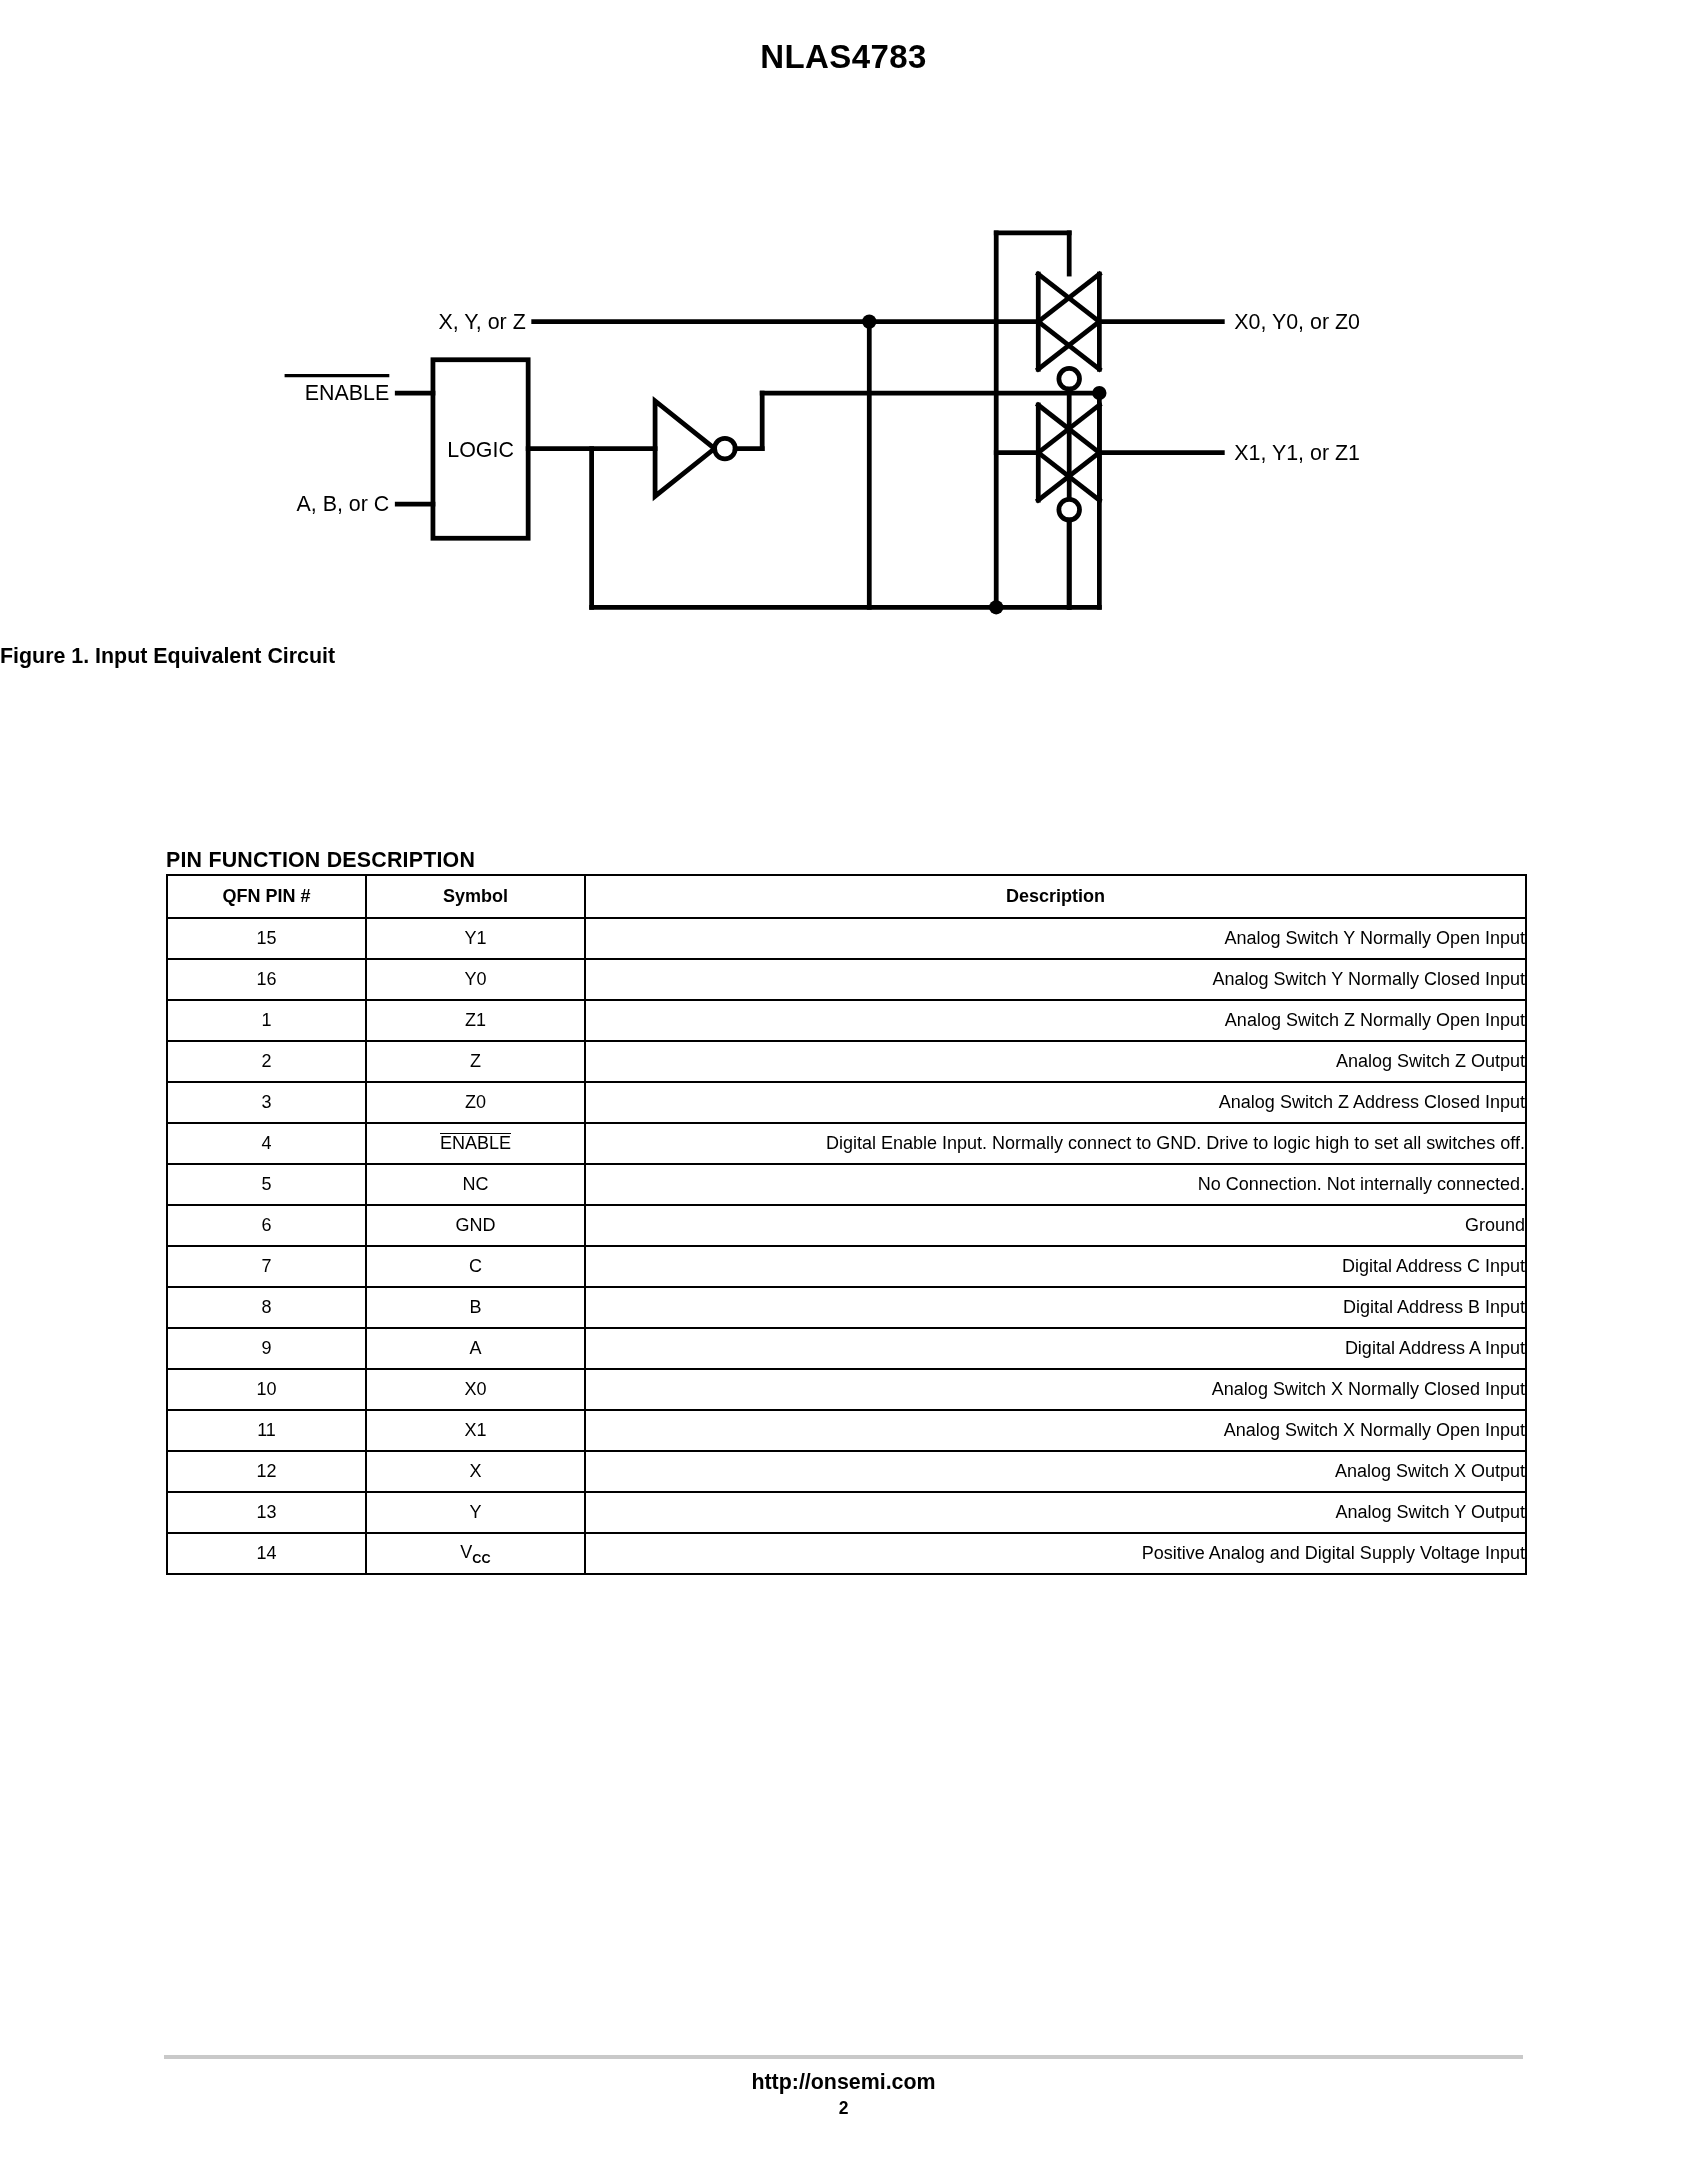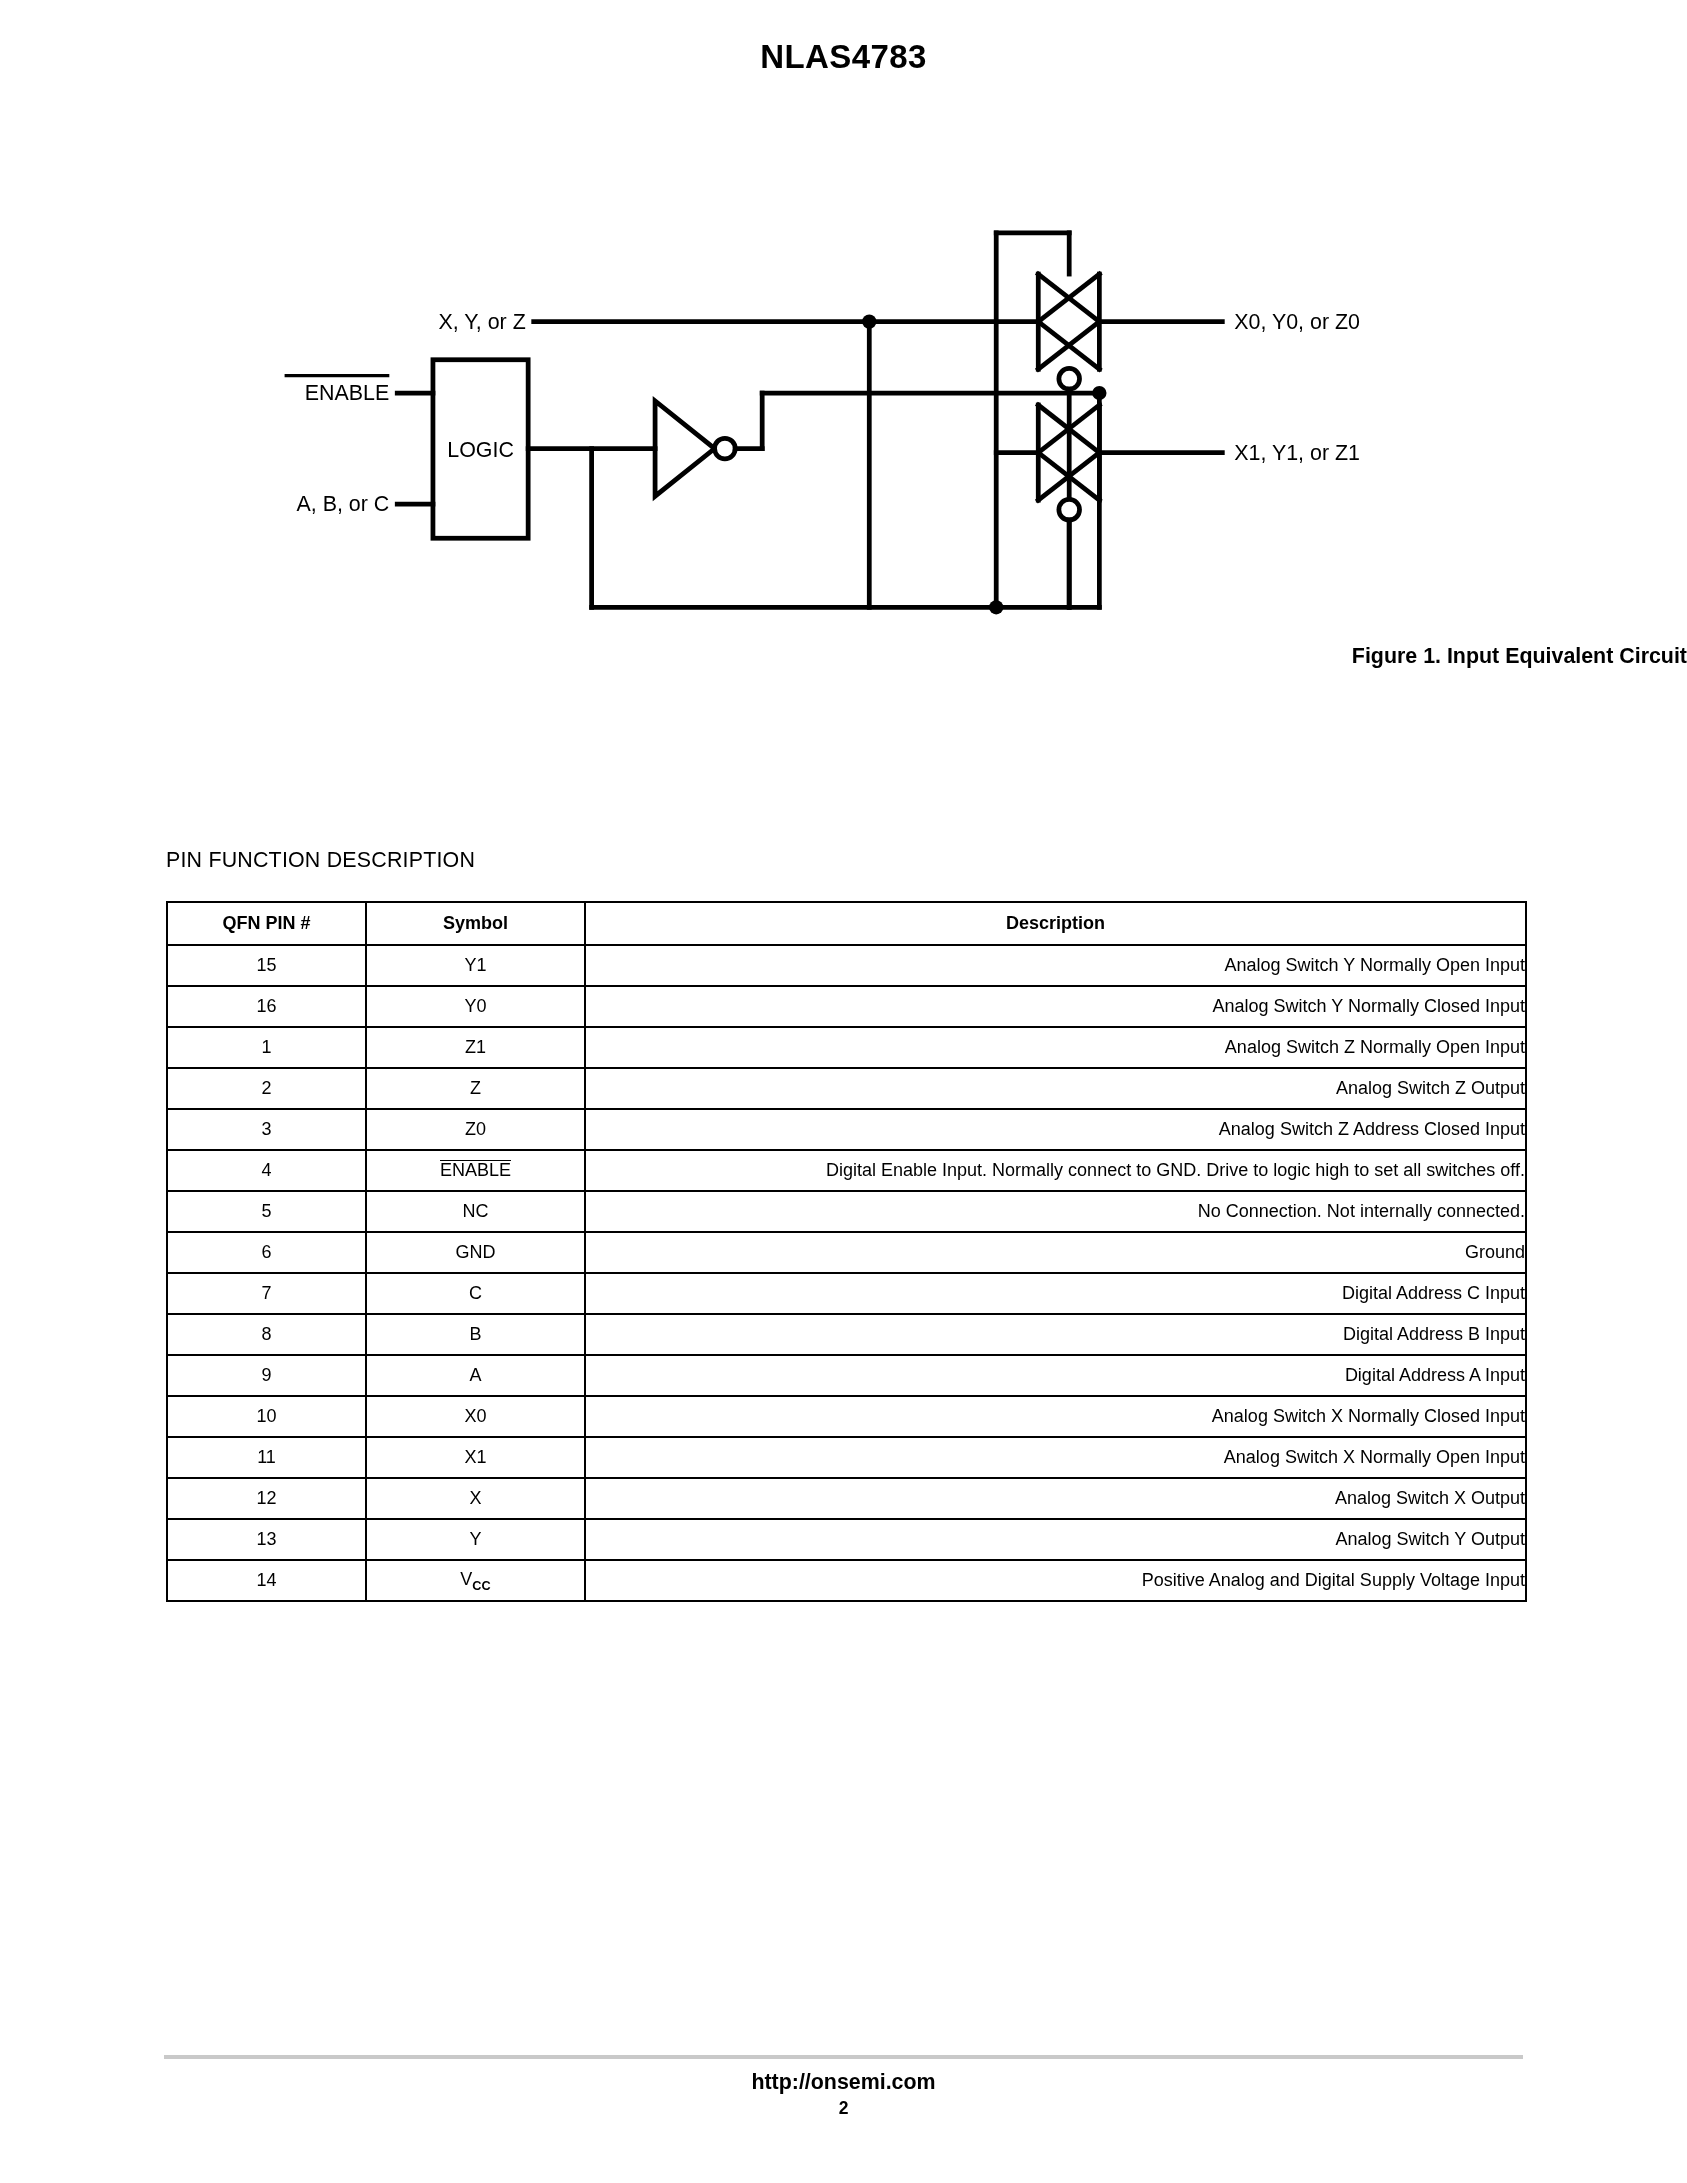--- a/index.html
+++ b/index.html
@@ -34,37 +34,37 @@
   }
   .circuit-svg {
     position: absolute;
     left: 0;
     top: 87px;
   }
   .figure-caption {
     position: absolute;
     top: 568px;
     width: 100%;
-    text-align: right;
+    text-align: left;
     font-size: 21.4px;
     font-weight: bold;
   }
 
   
   .section-wrap {
     position: absolute;
     left: 166px;
     top: 848px;
     width: 1359px;
   }
   .section-title {
     font-size: 21.4px;
-    font-weight: normal;
+    font-weight: bold;
     letter-spacing: 0.2px;
-    margin-bottom: 28px;
+    margin-bottom: 1px;
   }
   table.pin-table {
     border-collapse: collapse;
     width: 1359px;
     table-layout: fixed;
     border: 2.4px solid #000;
   }
   table.pin-table th,
   table.pin-table td {
     border-left: 2.4px solid #000;

